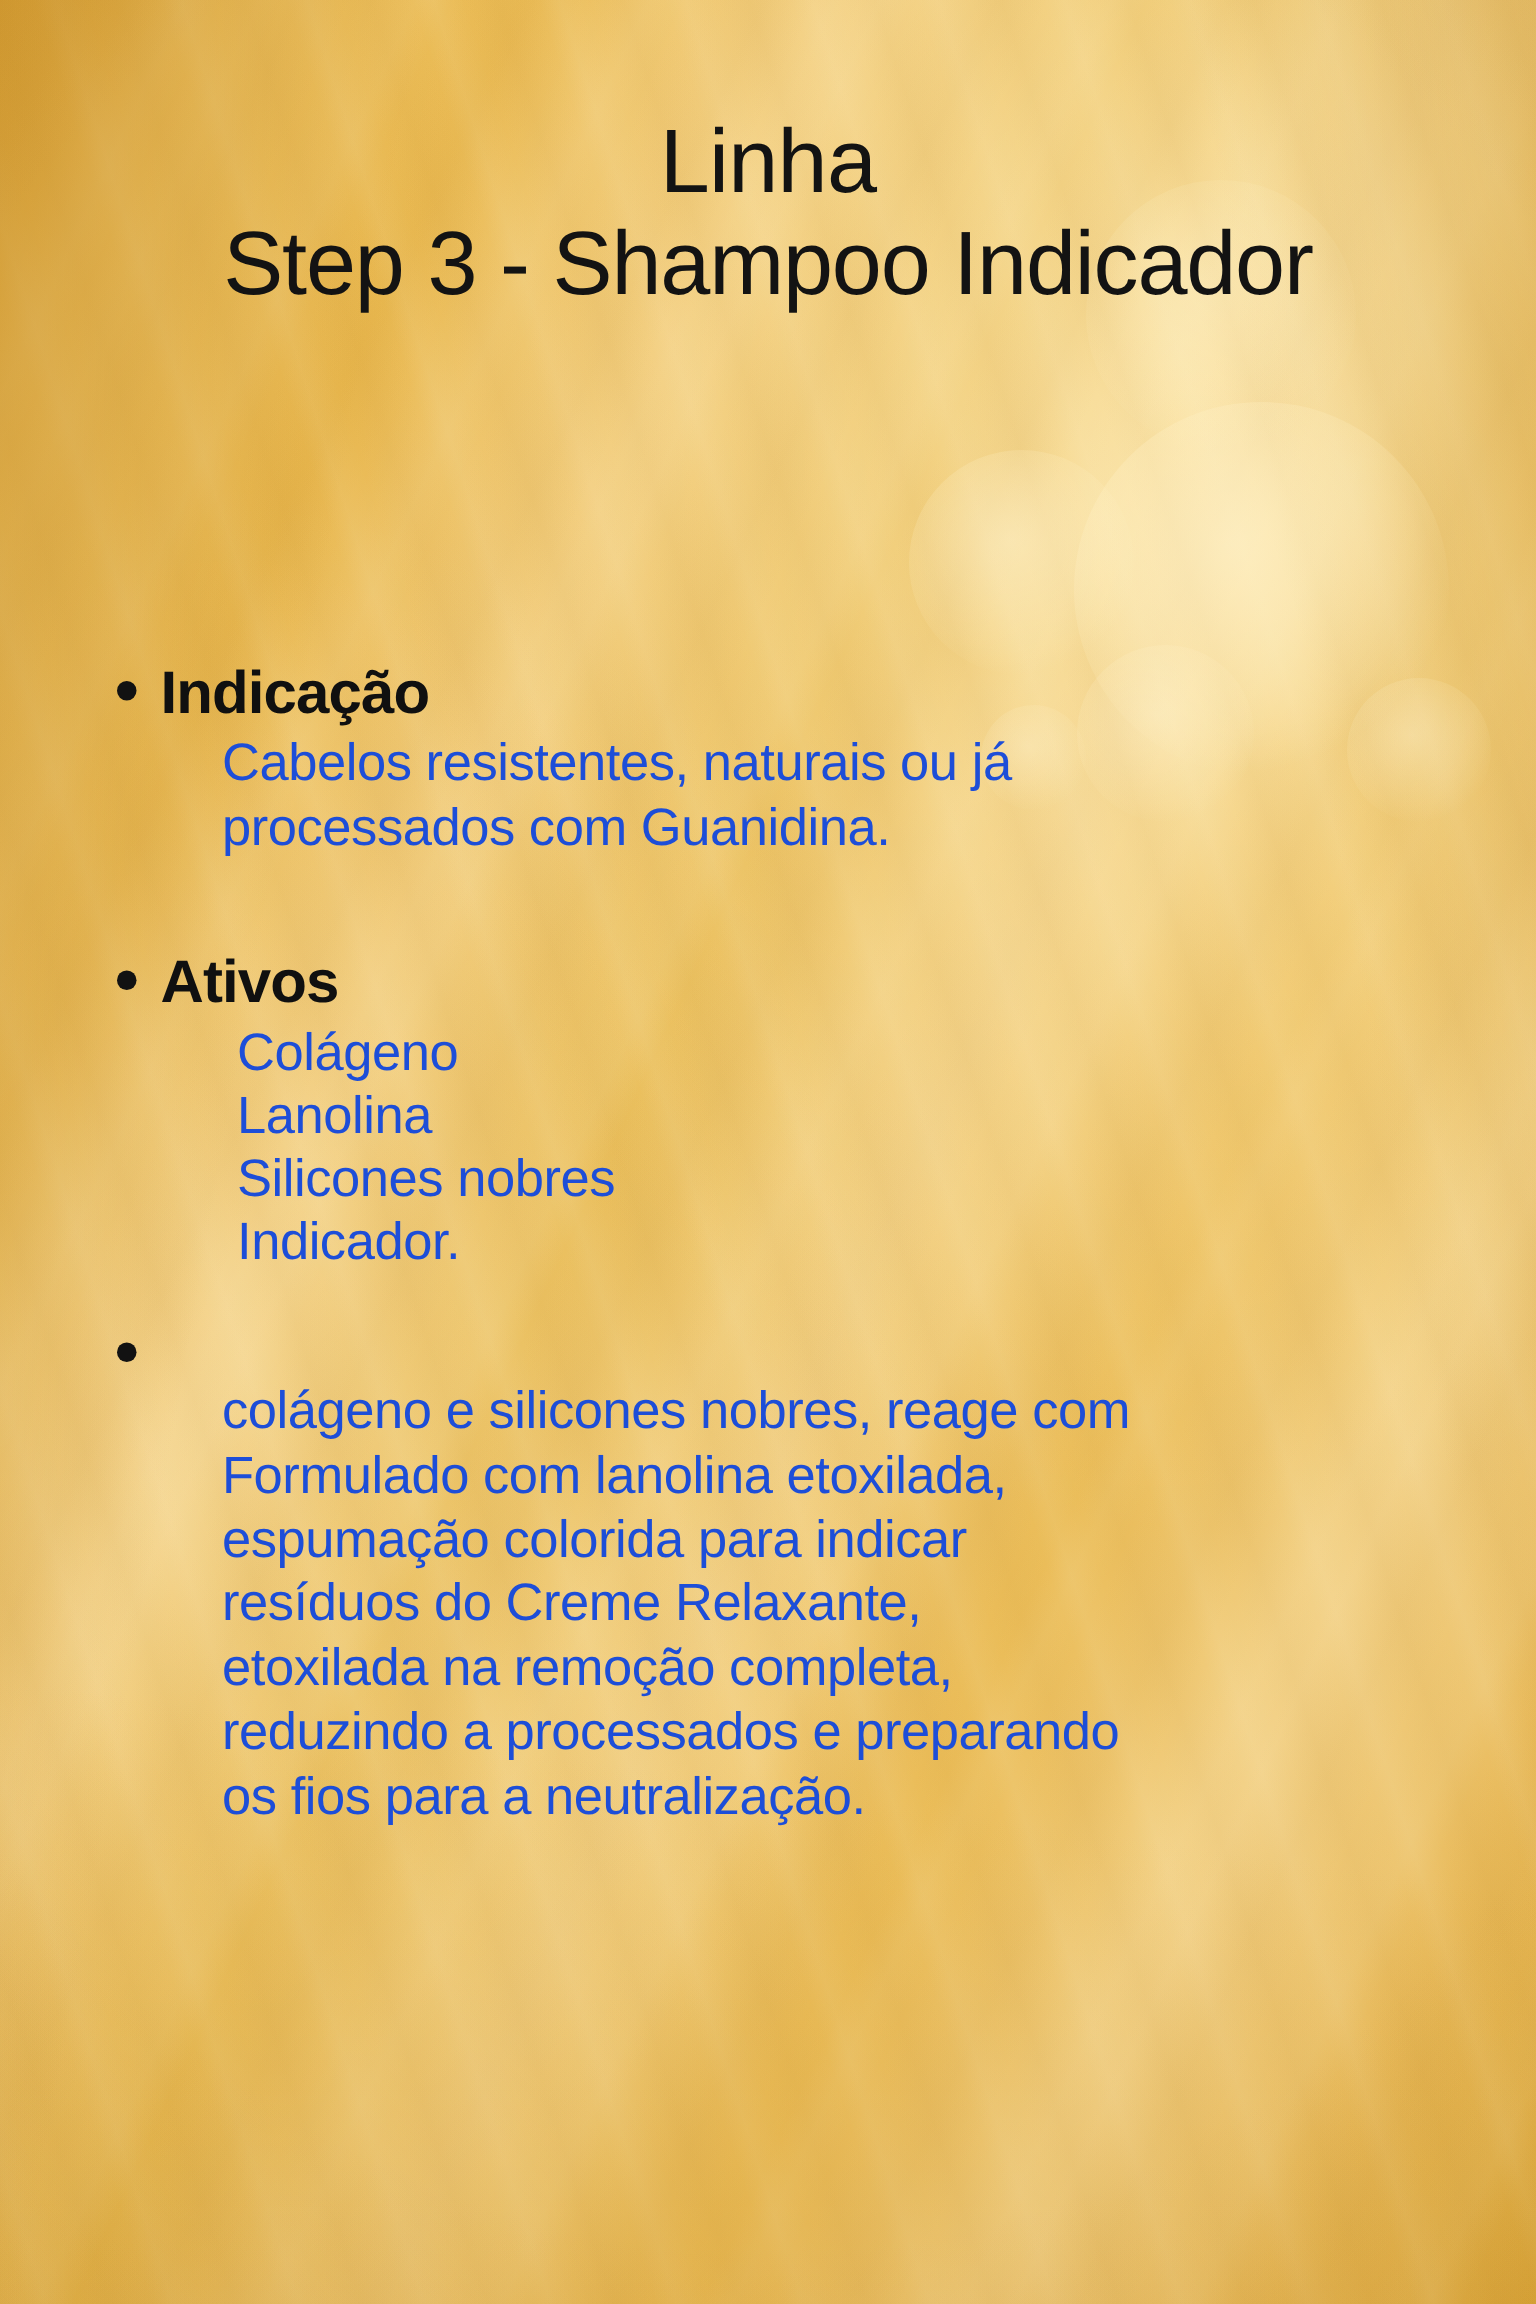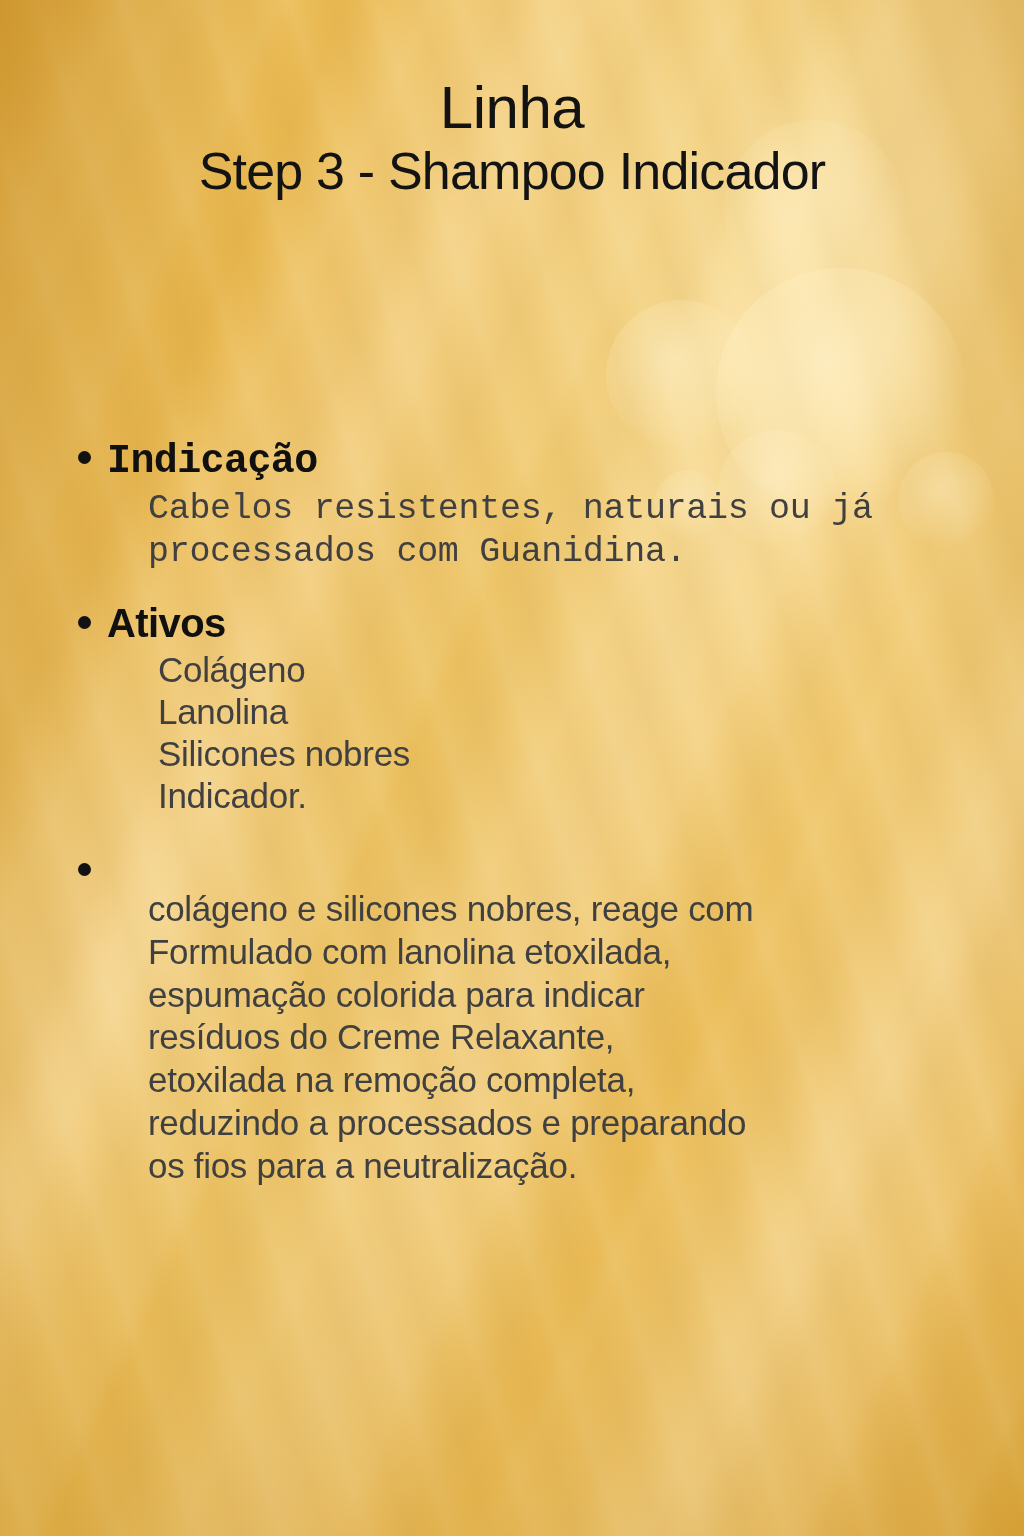--- a/index.html
+++ b/index.html
@@ -119,21 +119,21 @@
     text-align: center;
   }
   .header .line-2 {
     font-size: 80px;
     font-weight: 700;
     letter-spacing: -2px;
     line-height: 1.02;
     margin-bottom: 2px;
   }
   .header .line-3 {
-    font-size: 52px;
+    font-size: 60px;
     font-weight: 400;
     letter-spacing: -0.8px;
     line-height: 1.12;
   }
 
   .sections {
     position: absolute;
     left: 78px;
     right: 40px;
     top: 440px;
@@ -161,29 +161,29 @@
     color: #101010;
     letter-spacing: -0.6px;
     line-height: 1.1;
   }
 
   .section-body {
     margin-left: 70px;
     margin-top: 4px;
     font-size: 35px;
     font-weight: 400;
-    color: #404040;
+    color: #1d4ed8;
     line-height: 1.22;
     letter-spacing: -0.3px;
     max-width: 860px;
   }
   .section-body.indented { margin-left: 80px; }
   .section-body .ln { display: block; }
 
-  #sec-indicacao { margin-bottom: 28px; font-family: Liberation Mono, monospace; }
+  #sec-indicacao { margin-bottom: 60px; }
   #sec-ativos    { margin-bottom: 54px; }
   #sec-ativos .section-body { line-height: 1.20; }
 </style>
 </head>
 <body>
 
 <div class="bg-base"></div>
 <div class="bg-sheen-1"></div>
 <div class="bg-streaks"></div>
 <div class="bg-streaks-2"></div>

